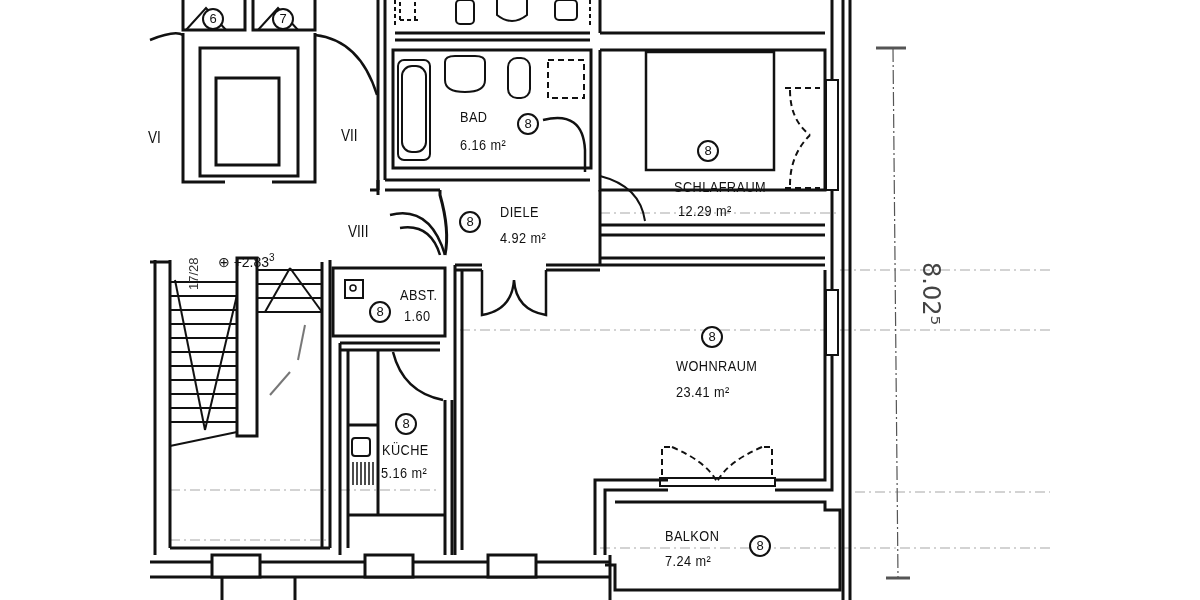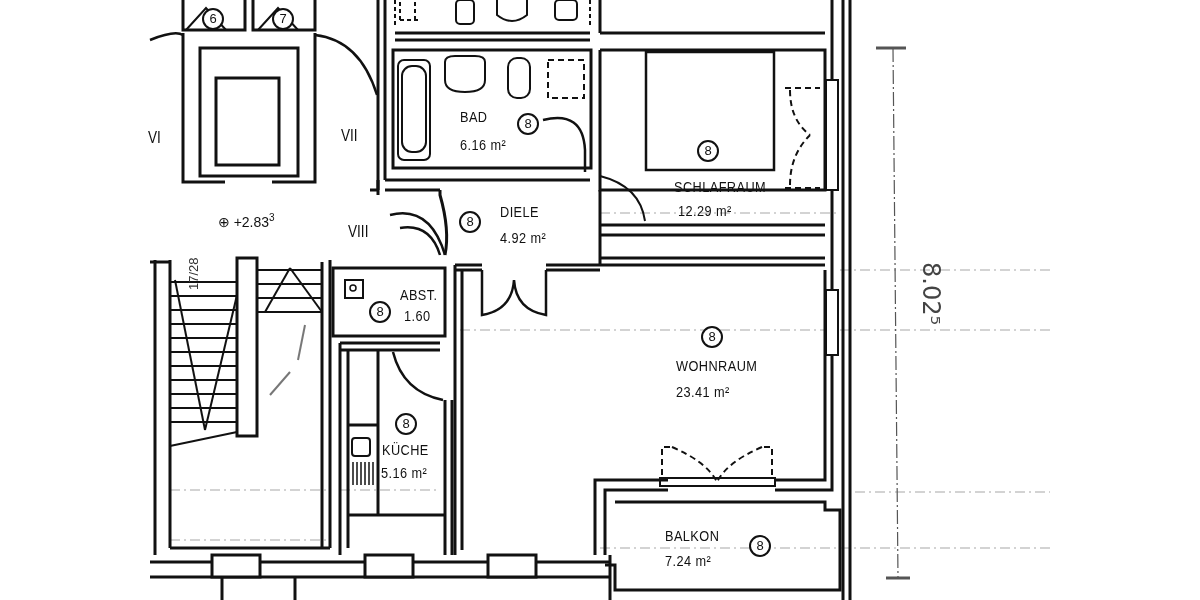--- a/index.html
+++ b/index.html
@@ -11,21 +11,21 @@
          transform:scaleX(0.85); transform-origin:left top; white-space:nowrap; }
   .area { font-size:15px; }
   .badge { position:absolute; width:22px; height:22px; border:2px solid #111;
            border-radius:50%; box-sizing:border-box; font-size:13px;
            line-height:18px; text-align:center; color:#111;
            font-family:"Liberation Sans", sans-serif; background:#fff; }
   .roman { position:absolute; font-size:17px; font-family:"Liberation Sans", sans-serif;
            transform:scaleX(0.8); transform-origin:left top; }
   .dim { position:absolute; font-family:"DejaVu Sans", sans-serif; font-size:24px;
          color:#444; transform:rotate(90deg); transform-origin:left top; }
-  .elev { position:absolute; font-size:14px; }
+  .elev { position:absolute; font-size:14px;margin-top:40px; }
 </style>
 </head>
 <body>
 
 <svg id="plan" viewBox="0 0 1200 600" xmlns="http://www.w3.org/2000/svg">
   <g fill="none" stroke="#111" stroke-width="3" stroke-linejoin="miter">
 
     <g stroke="#a8a8a8" stroke-width="1.2" stroke-dasharray="10 4 2 4">
       <line x1="460" y1="330" x2="1050" y2="330"></line>
       <line x1="600" y1="213" x2="840" y2="213"></line>

